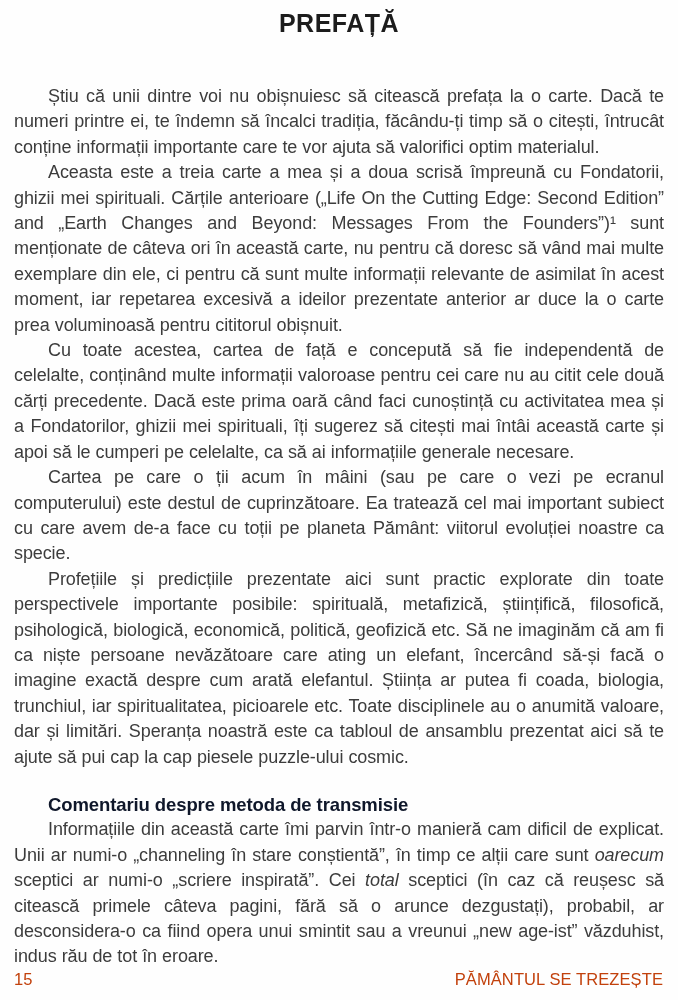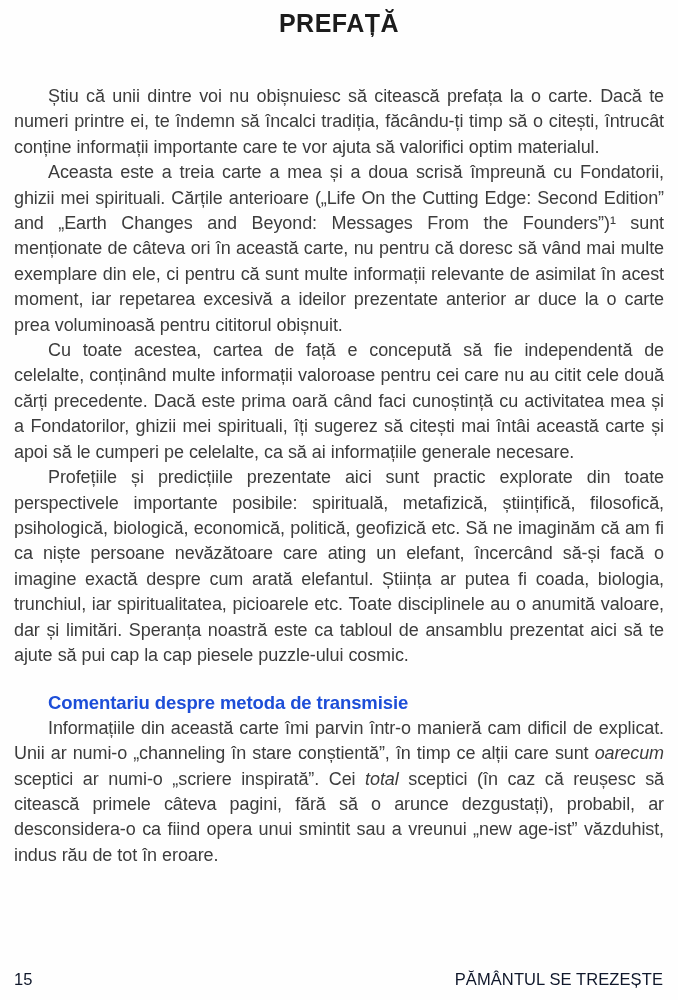--- a/index.html
+++ b/index.html
@@ -35,50 +35,51 @@
     line-height: 25.4px;
     letter-spacing: -0.1px;
     word-spacing: 0.2px;
   }
   .body-text h2 {
     margin: 22px 0 0 0;
     text-indent: 34px;
     font-size: 18.5px;
     line-height: 25.4px;
     font-weight: 700;
-    color: #1d4ed8;
+    color: #0f172a;
     letter-spacing: -0.1px;
   }
   .italic { font-style: italic; }
   .footer {
     position: absolute;
     left: 14px;
     right: 15px;
     bottom: 11px;
     display: flex;
     justify-content: space-between;
     align-items: baseline;
     font-size: 16.5px;
-    color: #0f172a;
+    color: #c2410c;
   }
   .running-title {
     letter-spacing: 0.1px;
   }
 </style>
 </head>
 <body>
 
 <div class="page">
 
   <h1 class="title">PREFAȚĂ</h1>
 
   <div class="body-text">
       <p><span>Știu că unii dintre voi nu obișnuiesc să citească prefața la o carte. Dacă te numeri printre ei, te îndemn să încalci tradiția, făcându-ți timp să o citești, întrucât conține informații importante care te vor ajuta să valorifici optim materialul.</span></p>
       <p><span>Aceasta este a treia carte a mea și a doua scrisă împreună cu Fondatorii, ghizii mei spirituali. Cărțile anterioare („Life On the Cutting Edge: Second Edition” and „Earth Changes and Beyond: Messages From the Founders”)¹ sunt menționate de câteva ori în această carte, nu pentru că doresc să vând mai multe exemplare din ele, ci pentru că sunt multe informații relevante de asimilat în acest moment, iar repetarea excesivă a ideilor prezentate anterior ar duce la o carte prea voluminoasă pentru cititorul obișnuit.</span></p>
       <p><span>Cu toate acestea, cartea de față e concepută să fie independentă de celelalte, conținând multe informații valoroase pentru cei care nu au citit cele două cărți precedente. Dacă este prima oară când faci cunoștință cu activitatea mea și a Fondatorilor, ghizii mei spirituali, îți sugerez să citești mai întâi această carte și apoi să le cumperi pe celelalte, ca să ai informațiile generale necesare.</span></p>
+      <p><span>Cartea pe care o ții acum în mâini (sau pe care o vezi pe ecranul computerului) este destul de cuprinzătoare. Ea tratează cel mai important subiect cu care avem de-a face cu toții pe planeta Pământ: viitorul evoluției noastre ca specie.</span></p>
       <p><span>Profețiile și predicțiile prezentate aici sunt practic explorate din toate perspectivele importante posibile: spirituală, metafizică, științifică, filosofică, psihologică, biologică, economică, politică, geofizică etc. Să ne imaginăm că am fi ca niște persoane nevăzătoare care ating un elefant, încercând să-și facă o imagine exactă despre cum arată elefantul. Știința ar putea fi coada, biologia, trunchiul, iar spiritualitatea, picioarele etc. Toate disciplinele au o anumită valoare, dar și limitări. Speranța noastră este ca tabloul de ansamblu prezentat aici să te ajute să pui cap la cap piesele puzzle-ului cosmic.</span></p>
       <h2><span>Comentariu despre metoda de transmisie</span></h2>
       <p><span>Informațiile din această carte îmi parvin într-o manieră cam dificil de explicat. Unii ar numi-o „channeling în stare conștientă”, în timp ce alții care sunt </span><span class="italic">oarecum</span><span> sceptici ar numi-o „scriere inspirată”. Cei </span><span class="italic">total</span><span> sceptici (în caz că reușesc să citească primele câteva pagini, fără să o arunce dezgustați), probabil, ar desconsidera-o ca fiind opera unui smintit sau a vreunui „new age-ist” văzduhist, indus rău de tot în eroare.</span></p>
     </div>
 
   <div class="footer">
     <span>15</span>
     <span class="running-title">PĂMÂNTUL SE TREZEȘTE</span>
   </div>
 

